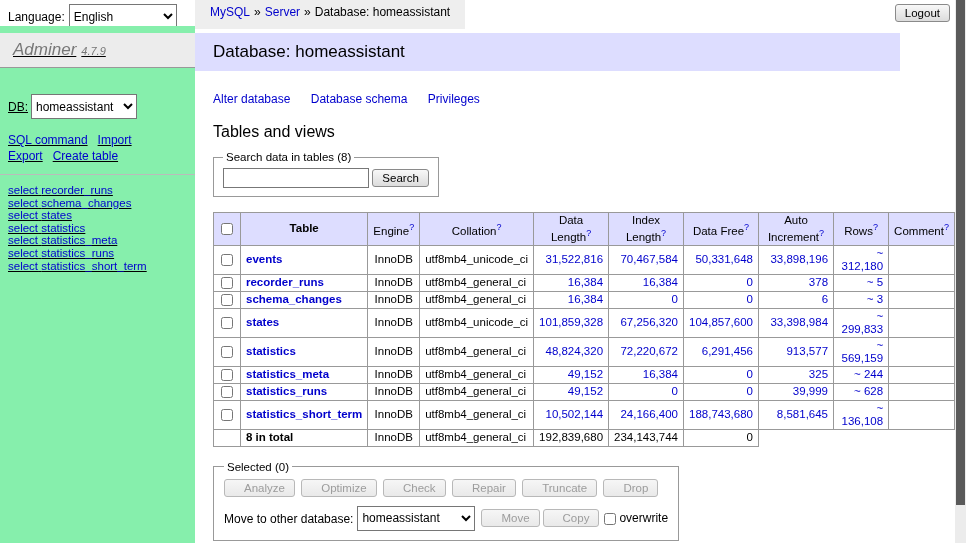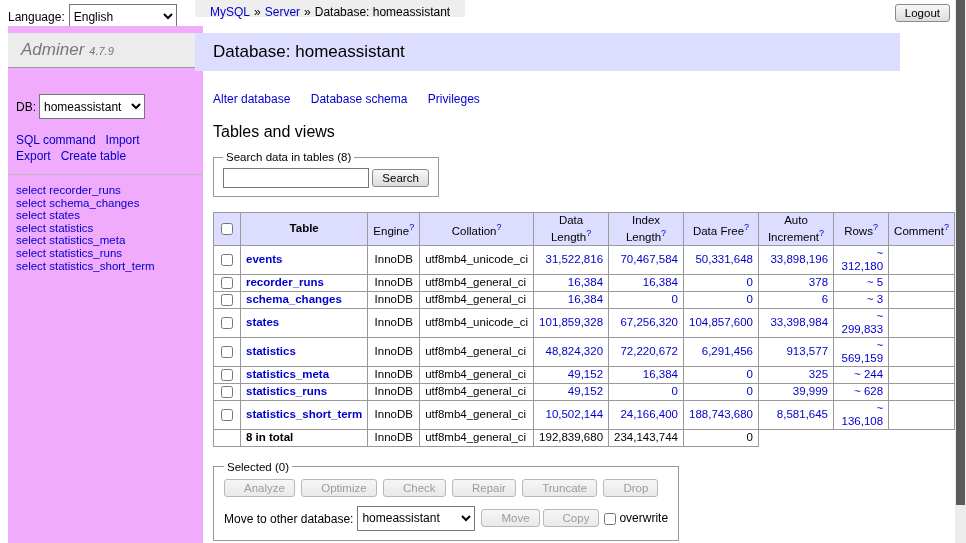--- a/index.html
+++ b/index.html
@@ -17,28 +17,28 @@
     background: linear-gradient(#f8f8f8, #dcdcdc); cursor: pointer;
   }
   button:disabled { color: #9c9c9c; border-color: #b8b8b8; background: linear-gradient(#f6f6f6, #e9e9e9); padding-left: 19px; }
   input[type="checkbox"] { width: 12px; height: 12px; margin: 0 2px; vertical-align: middle; }
 
   
   .topbar { position: absolute; top: 0; left: 0; width: 955px; height: 26px; background: #fff; }
   .lang { position: absolute; left: 8px; top: 4px; white-space: nowrap; }
   .lang select { width: 108px; margin-left: 4px; }
   .breadcrumb {
-    position: absolute; left: 195px; top: 0; height: 17px; line-height: 25px;
+    position: absolute; left: 195px; top: 0; height: 29px; line-height: 25px;
     background: #eeeeee; padding: 0 15px; white-space: nowrap;
   }
   .breadcrumb .sep { color: #000; margin: 0 4px; }
   .logout { position: absolute; top: 4px; right: 5px; }
 
   
-  .sidebar { position: absolute; left: 8px; top: 26px; width: 195px; bottom: 0; background: #f0abfc; }
+  .sidebar { position: absolute; left: 0; top: 26px; width: 195px; bottom: 0; background: #86efac; text-decoration: underline; }
   .app-title {
     background: #ececec; border-bottom: 1px solid #999; color: #777;
     font-style: italic; padding: 7px 13px; margin-top: 7px; white-space: nowrap;
   }
   .app-title .name { font-size: 17px; }
   .app-title .ver { font-size: 11px; margin-left: 5px; }
   .db-row { padding: 26px 8px 0; }
   .db-row select { width: 106px; margin-left: 3px; }
   .side-links { padding: 13px 8px 10px; border-bottom: 1px solid #bbb; line-height: 16px; }
   .side-links .lnk { margin-right: 10px; }

